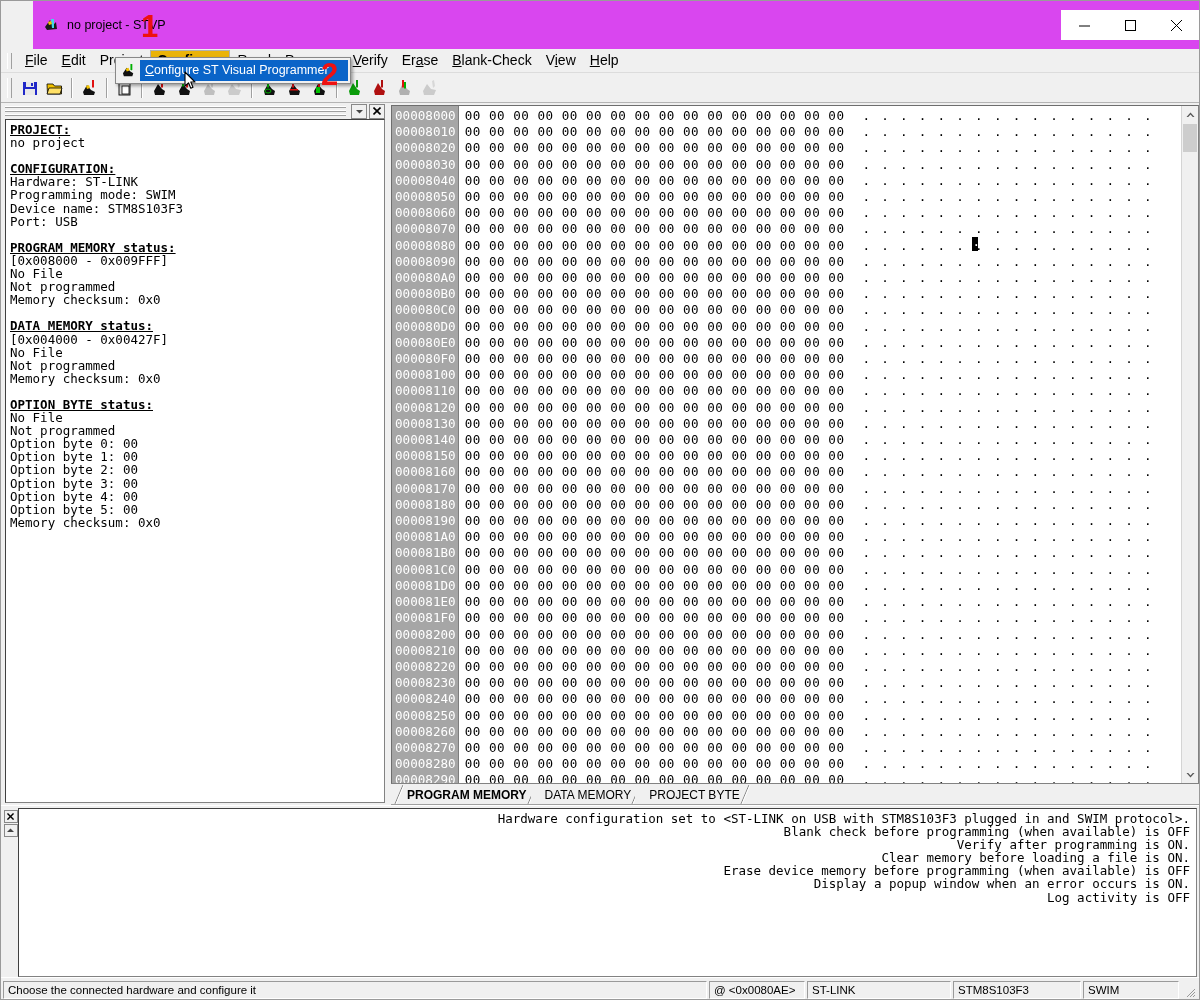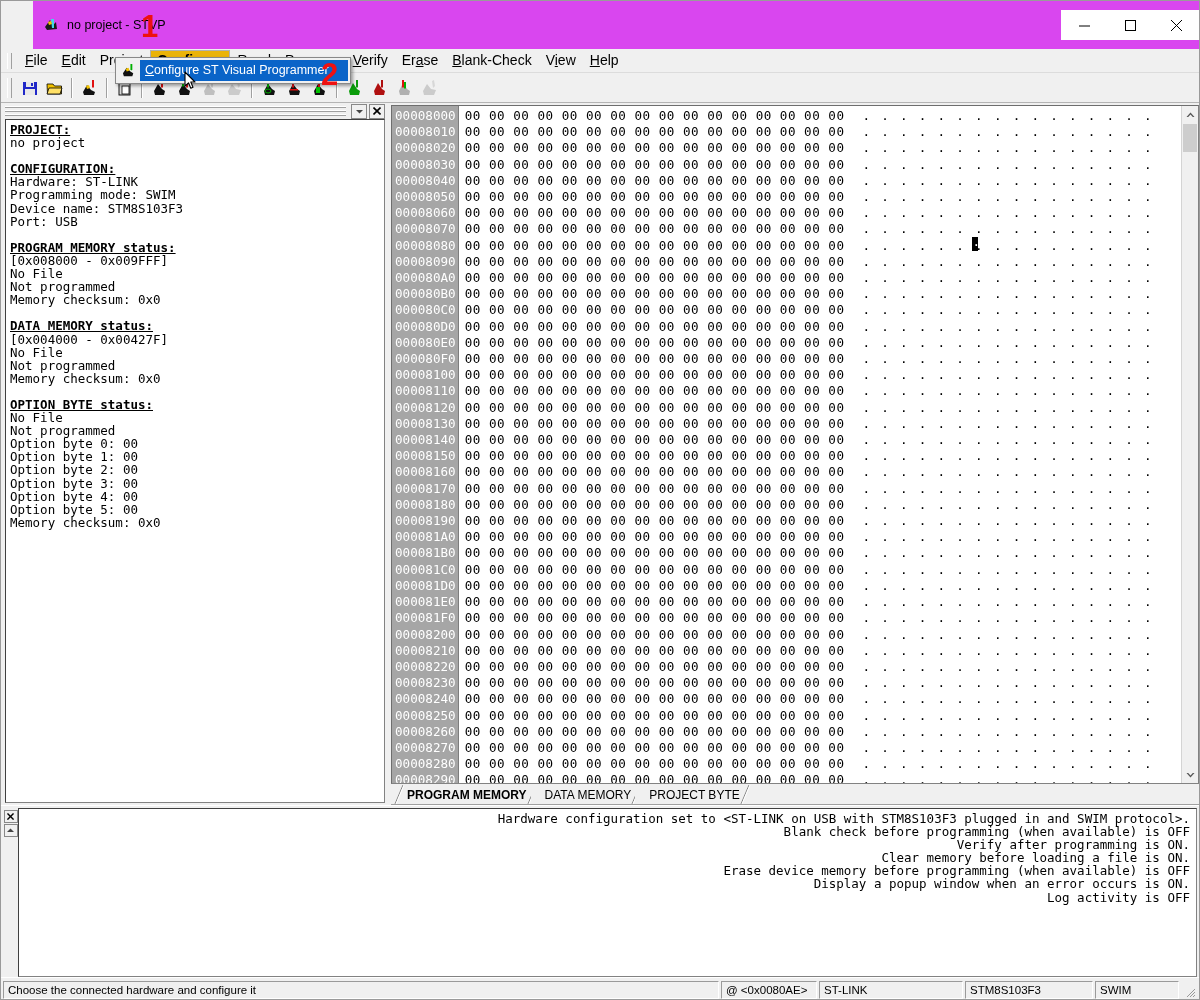--- a/index.html
+++ b/index.html
@@ -925,21 +925,21 @@
 Erase device memory before programming (when available) is OFF
 Display a popup window when an error occurs is ON.
 Log activity is OFF</div>
   </div>
 
   <div class="statusbar">
     <div class="sb-cell sb-main">Choose the connected hardware and configure it</div>
     <div class="sb-cell sb-fixed" style="width:96px">@ &lt;0x0080AE&gt;</div>
     <div class="sb-cell sb-fixed" style="width:144px">ST-LINK</div>
     <div class="sb-cell sb-fixed" style="width:128px">STM8S103F3</div>
-    <div class="sb-cell sb-fixed" style="width:84px">SWIM</div>
+    <div class="sb-cell sb-fixed" style="width:96px">SWIM</div>
     <div class="sb-grip">
       <svg width="14" height="14" viewBox="0 0 14 14">
         <g stroke="#9a9a9a" stroke-width="1">
           <line x1="12" y1="4" x2="4" y2="12"></line>
             <line x1="12" y1="7" x2="7" y2="12"></line>
             <line x1="12" y1="10" x2="10" y2="12"></line>
         </g>
       </svg>
     </div>
   </div>

